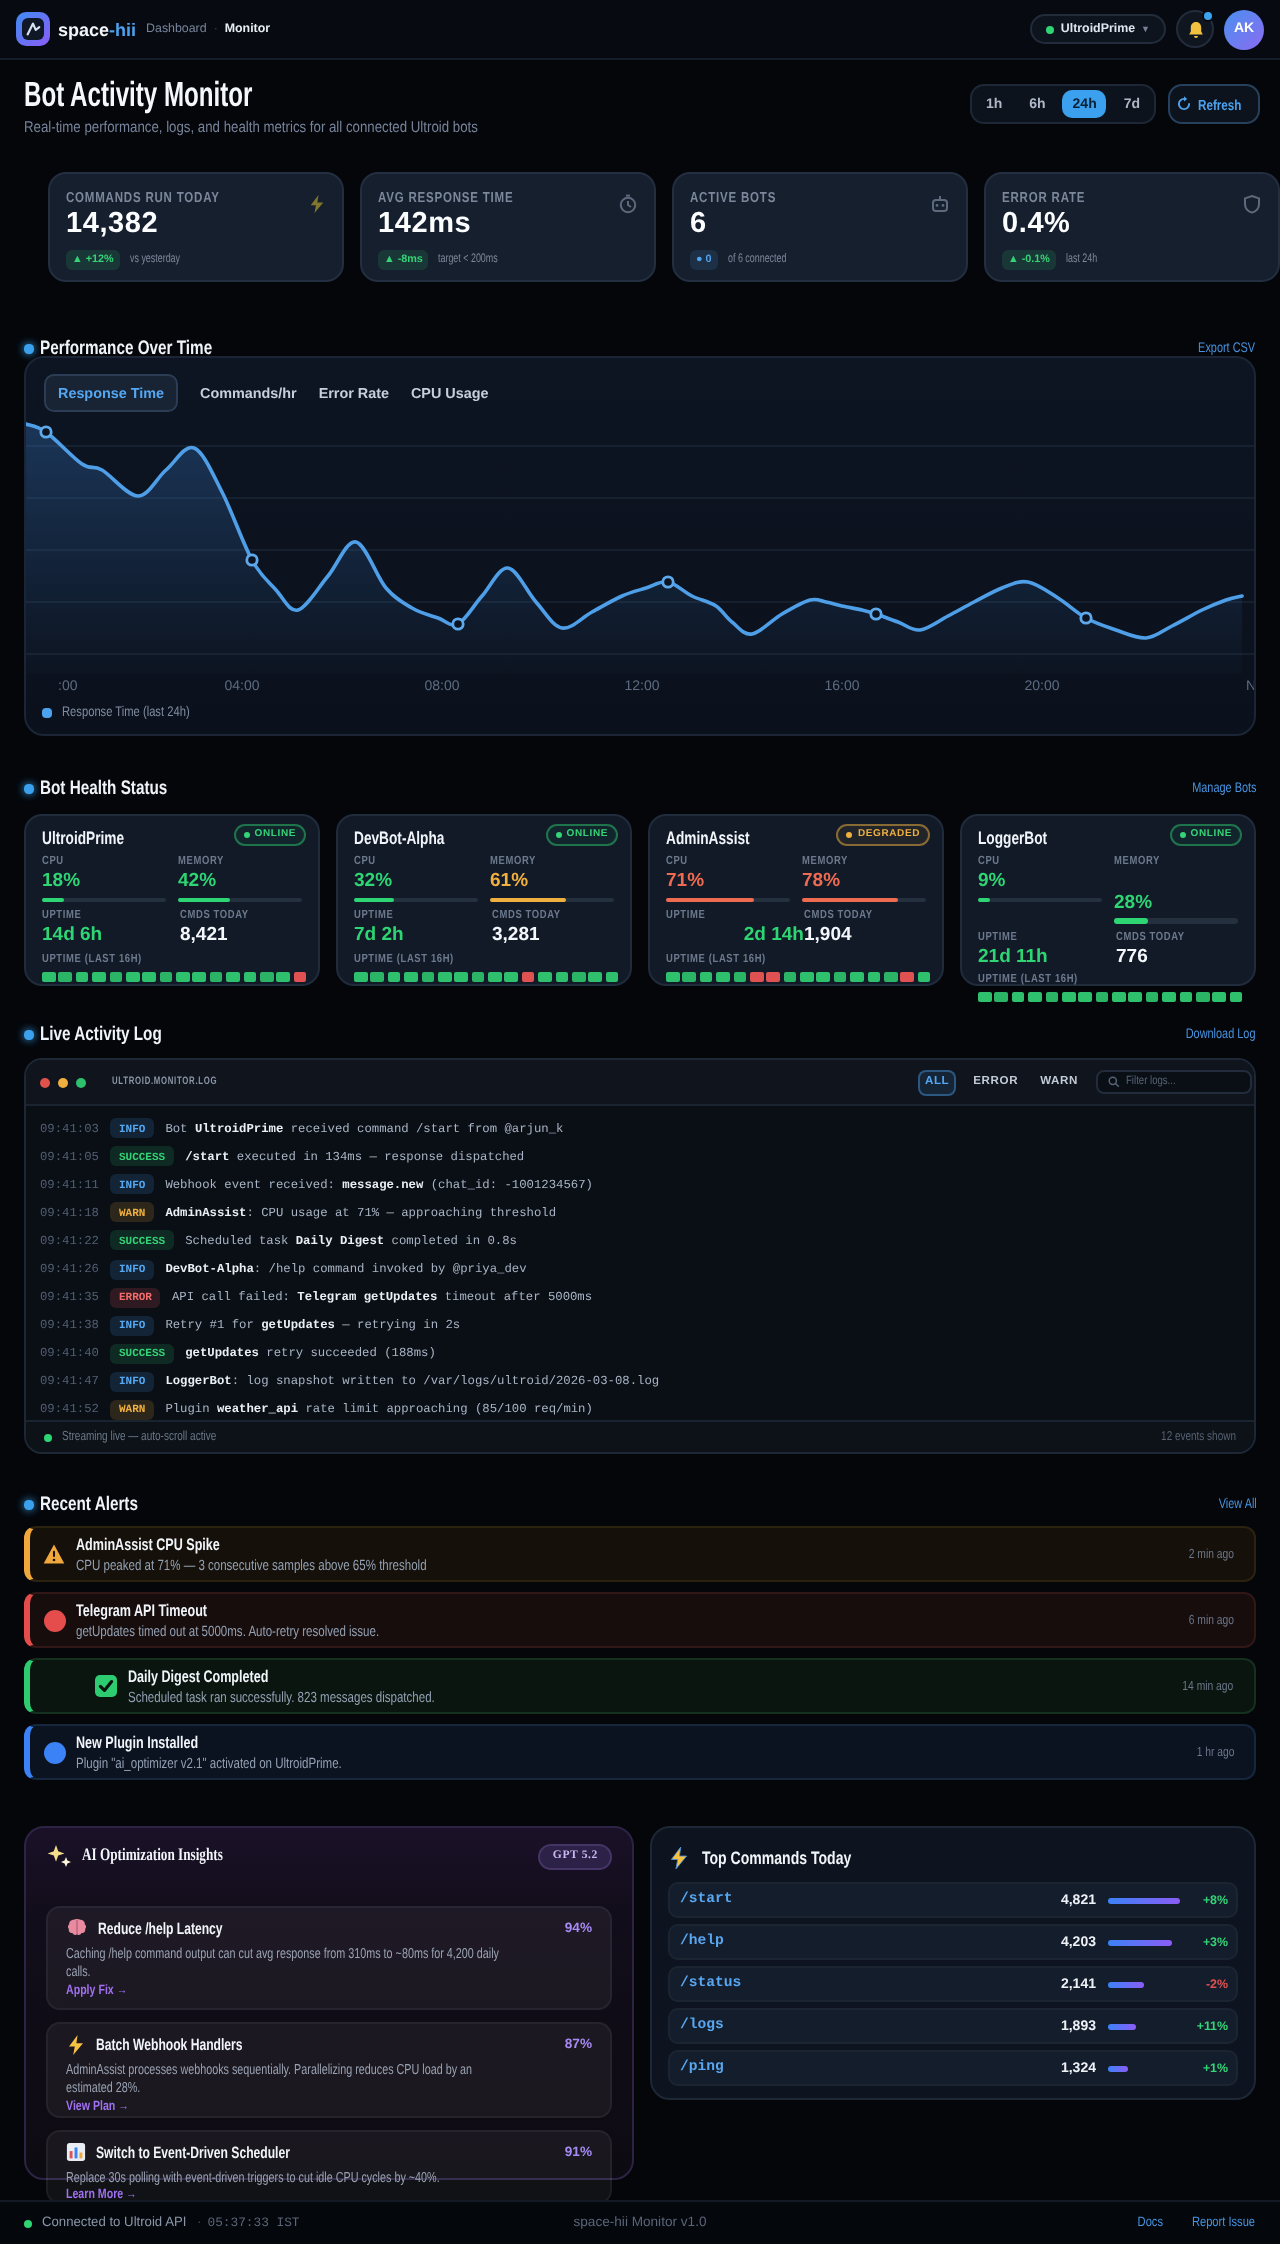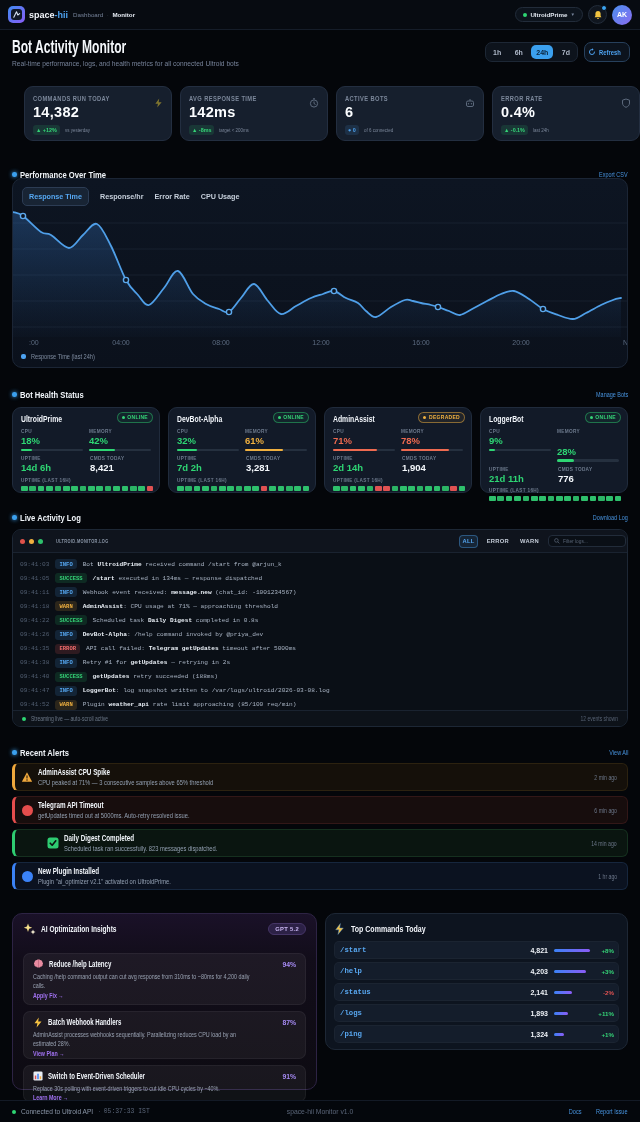--- a/index.html
+++ b/index.html
@@ -94,21 +94,21 @@
 .alert .aic { width:12px; margin-right:5px; display:flex; align-items:center; justify-content:center; flex:none; }
 .alert .at { font-size:8.4px; font-weight:bold; color:#f1f5fa; transform:scaleX(.75); transform-origin:0 50%; white-space:nowrap; line-height:10px; }
 .alert .ad { font-size:7.4px; color:#93a0b2; transform:scaleX(.78); transform-origin:0 50%; white-space:nowrap; line-height:9px; margin-top:1px; }
 .alert .am { margin-left:auto; font-size:6.6px; color:#6b7689; flex:none; transform:scaleX(.78); transform-origin:100% 50%; }
 .al1 { background:#15100a; border:1px solid #2c2210; border-left:3px solid #f0a83c; }
 .al2 { background:#170d0d; border:1px solid #321717; border-left:3px solid #e54d4d; }
 .al3 { background:#0a1510; border:1px solid #15301f; border-left:3px solid #2ecc71;padding-left:32px; }
 .al4 { background:#0b1220; border:1px solid #16263d; border-left:3px solid #3b82f6; }
 
 .aipanel { position:absolute; top:913px; left:12px; width:305px; height:177px; background:linear-gradient(180deg,#1a1128 0%,#120d1a 25%,#0d0b12 100%); border:1px solid #2d2344; border-radius:10px; padding:8px 10px; }
-.aihead { display:flex; align-items:center; height:13px; margin-bottom:18px; }
+.aihead { display:flex; height:13px; margin-bottom:18px;font-family:Liberation Serif, serif; }
 .aihead .t { font-size:8.8px; font-weight:bold; color:#f2f5fa; margin-left:5px; transform:scaleX(.75); transform-origin:0 50%; white-space:nowrap; }
 .gpt { margin-left:auto; font-size:5.8px; font-weight:bold; color:#c9b6f2; background:#2c2146; border:1px solid #453566; padding:2px 6px; border-radius:7px; letter-spacing:.3px; }
 .icard { background:rgba(255,255,255,.05); border:1px solid rgba(255,255,255,.05); border-radius:7px; padding:4.5px 9px; margin-top:6px; overflow:hidden; }
 .icard.h1x { height:52px; } .icard.h2x { height:48px; } .icard.h3x { height:36.5px; }
 .icard .row1 { display:flex; align-items:center; gap:5px; height:11px; }
 .icard .it { font-size:8.2px; font-weight:bold; color:#f1f5fa; transform:scaleX(.74); transform-origin:0 50%; white-space:nowrap; }
 .icard .ipc { margin-left:auto; font-size:6.8px; font-weight:bold; color:#a78bf5; }
 .icard .idesc { font-size:7.2px; color:#99a2b2; line-height:9.6px; margin-top:2px; transform:scaleX(.75); transform-origin:0 0; width:300px; }
 .icard .ilnk { font-size:6.8px; font-weight:bold; color:#a071f0; margin-top:2px; line-height:6.5px; transform:scaleX(.78); transform-origin:0 50%; white-space:nowrap; }
 
@@ -255,21 +255,21 @@
       <circle cx="10" cy="37" r="2.6"></circle>
         <circle cx="113" cy="101" r="2.6"></circle>
         <circle cx="216" cy="133" r="2.6"></circle>
       <circle cx="321" cy="112" r="2.6"></circle>
         <circle cx="425" cy="128" r="2.6"></circle>
         <circle cx="530" cy="130" r="2.6"></circle>
     </g>
   </svg>
   <div class="tabs">
     <div class="tab on">Response Time</div>
-      <div class="tab">Response/hr</div>
+      <div class="tab">Commands/hr</div>
       <div class="tab">Error Rate</div>
       <div class="tab">CPU Usage</div>
   </div>
   <svg class="abs" style="top:158px;left:0;" width="616" height="12" overflow="hidden">
     <g font-family="Liberation Sans" font-size="7" fill="#5c6b80" text-anchor="middle">
       <text x="16" y="8" text-anchor="start">:00</text>
         <text x="108" y="8">04:00</text>
         <text x="208" y="8">08:00</text>
       <text x="308" y="8">12:00</text>
         <text x="408" y="8">16:00</text>
@@ -401,21 +401,21 @@
           <div class="blbl">MEMORY</div>
           <div class="bval" style="color:#ee6a50;">78%</div>
           <div class="track">
             <i style="width:78%;background:#ee6a50;"></i>
           </div>
         </div>
   </div>
   <div class="brow">
     <div class="bcol">
           <div class="blbl">UPTIME</div>
-          <div class="bval" style="color:#2ed573;">2d 14h</div>
+          <div class="bval" style="color:#2ed573;text-align:right;">2d 14h</div>
         </div>
     <div class="bcol">
           <div class="blbl">CMDS TODAY</div>
           <div class="bval" style="color:#f4f8fc;">1,904</div>
         </div>
   </div>
   <div class="blbl" style="margin-top:3.5px;">UPTIME (LAST 16H)</div>
   <div class="blocks">
         <i class=""></i>
         <i class="d1"></i>

